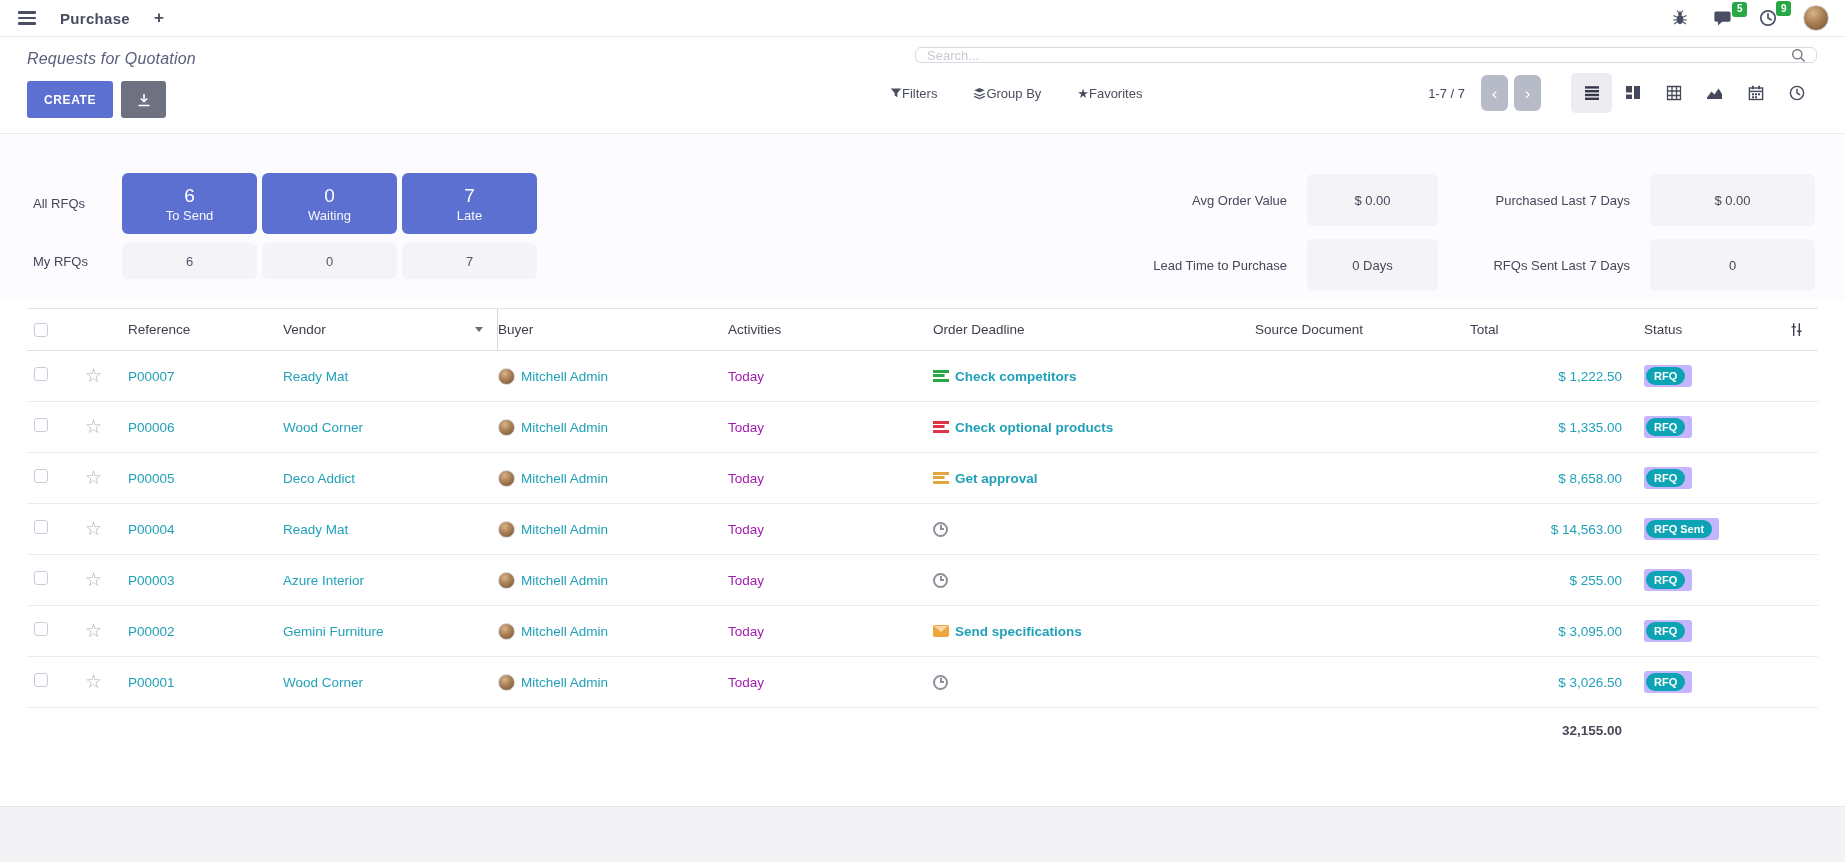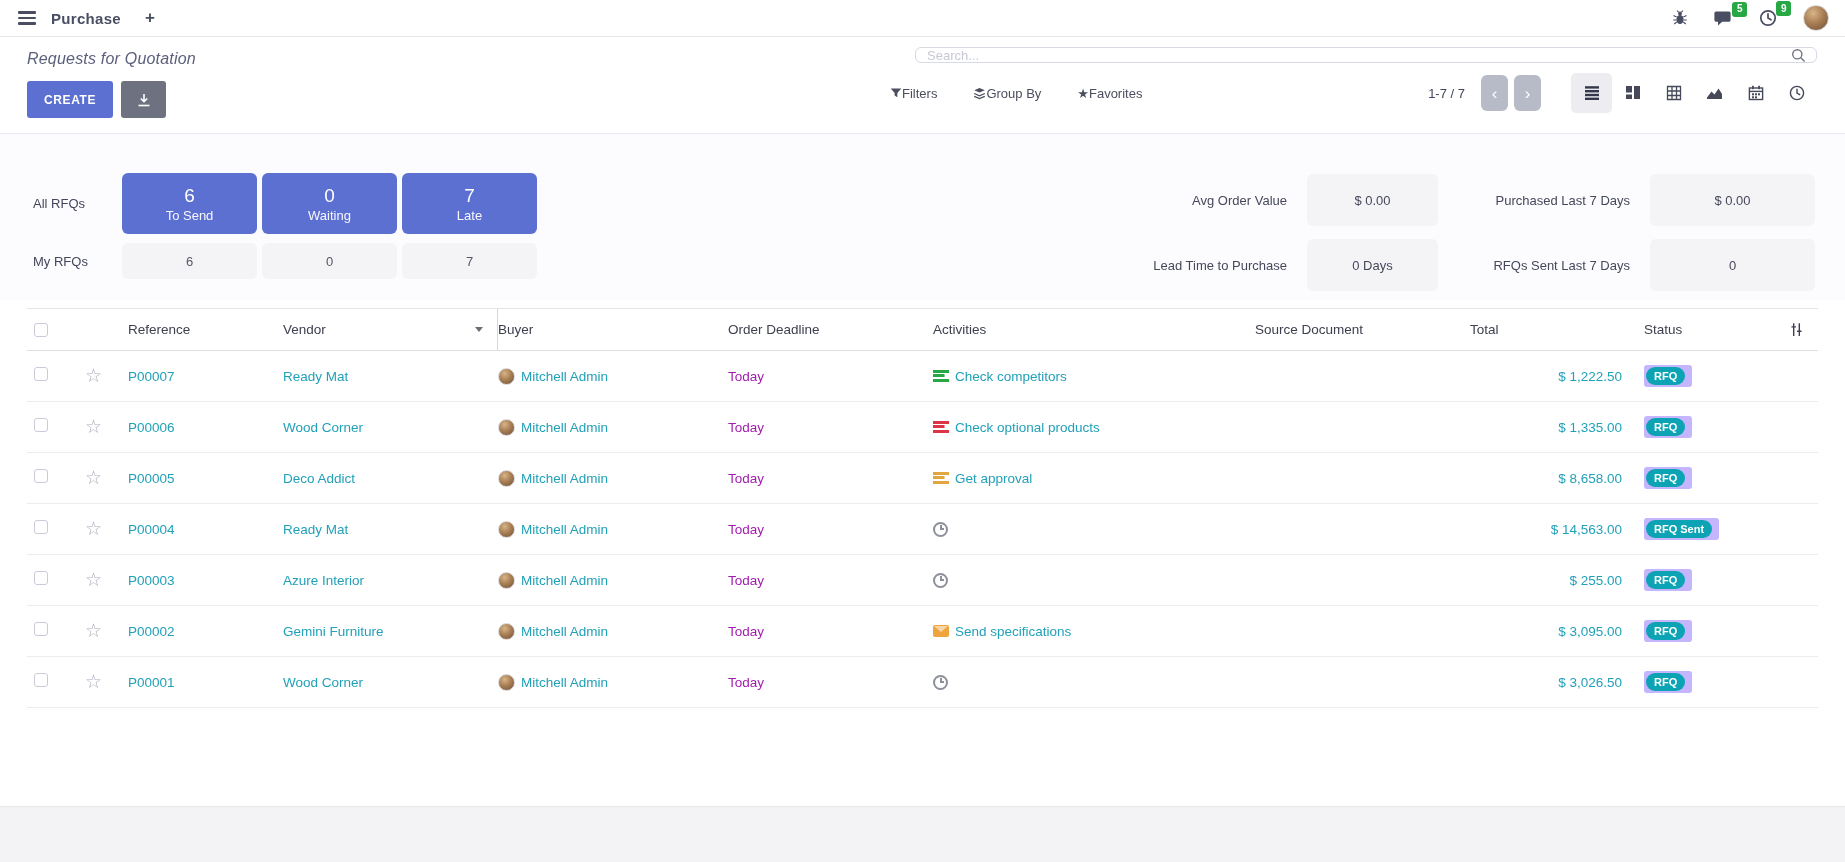--- a/index.html
+++ b/index.html
@@ -4,21 +4,21 @@
 <style>
   * { margin:0; padding:0; box-sizing:border-box; }
   html,body { background:#fff; }
   body { font-family:"Liberation Sans", sans-serif; color:#43465a; }
   .screen { position:relative; width:1845px; height:862px; overflow:hidden; background:#fff; }
 
   
   .navbar { height:37px; display:flex; align-items:center; padding:0 16px 0 18px; background:#fff; border-bottom:1px solid #e7e7ec; }
   .hamburger { display:inline-flex; flex-direction:column; gap:3px; cursor:pointer; }
   .hamburger i { display:block; width:18px; height:2.5px; background:#4a4e63; border-radius:1px; }
-  .app-title { margin-left:15px; font-size:15px; font-weight:600; letter-spacing:.3px; color:#4a4e63; }
+  .app-title { margin-left:24px; font-size:15px; font-weight:600; letter-spacing:.3px; color:#4a4e63; }
   .nav-plus { margin-left:24px; font-size:17px; font-weight:700; color:#4a4e63; cursor:pointer; }
   .nav-right { margin-left:auto; display:flex; align-items:center; gap:26px; }
   .nav-ic { position:relative; display:inline-flex; align-items:center; }
   .nav-badge { position:absolute; top:-8px; right:-14px; background:#28a745; color:#fff; font-size:10px; line-height:1; padding:2.5px 4.5px; border-radius:3px; font-weight:700; }
   .avatar { width:26px; height:26px; border-radius:50%; background:radial-gradient(circle at 38% 30%, #d8b astuce 0,#d8b488 0%, #a97f55 45%, #6e4f33 100%); border:1px solid #d9d9de; }
   .avatar { background:radial-gradient(circle at 38% 30%, #d8b488 0%, #a97f55 45%, #6e4f33 100%); }
 
   
   .control { position:relative; height:96px; background:#fff; }
   .cp-left { position:absolute; left:27px; top:13px; }
@@ -57,21 +57,21 @@
   .grid-row { display:grid; grid-template-columns:58px 40px 158px 215px 230px 205px 322px 215px 160px 115px 73px; align-items:center; }
   .hdr { height:42px; border-bottom:1px solid #dedee3; font-size:13.5px; color:#3d404e; }
   .hdr .cell { display:flex; align-items:center; height:100%; cursor:pointer; }
   .hdr .c-vendor { border-right:1px solid #d6d6dc; padding-right:8px; }
   .caret-down { margin-left:auto; margin-right:6px; width:0; height:0; border-left:4px solid transparent; border-right:4px solid transparent; border-top:5px solid #6a6d78; }
   .trow { height:51px; border-bottom:1px solid #ececf0; background:#fff; cursor:pointer; }
   .cell { overflow:hidden; white-space:nowrap; }
   .c-sel { padding-left:7px; }
   .c-ref { padding-left:3px; }
   .c-buyer { display:flex; align-items:center; gap:6px; }
-  .c-activity { display:flex; align-items:center; }
+  .c-activity { display:flex; align-items:center;font-weight:bold; }
   .c-total { text-align:right; padding-right:8px; }
   .c-status { padding-left:14px; }
   .c-extra { display:flex; justify-content:flex-end; padding-right:14px; }
   .link { color:#21a1b8; font-size:13.5px; text-decoration:none; }
   .today { color:#a21caf; font-size:13.5px; }
   .amount { color:#21a1b8; font-size:13.5px; }
   .star { font-size:19px; color:#a9adbb; line-height:1; cursor:pointer; }
   input[type="checkbox"] { appearance:none; -webkit-appearance:none; width:14px; height:14px; border:1px solid #c9ccd8; border-radius:3px; background:#fff; cursor:pointer; }
   .avatar-sm { width:17px; height:17px; border-radius:50%; flex:none; background:radial-gradient(circle at 38% 30%, #d8b488 0%, #a97f55 45%, #6e4f33 100%); border:1px solid #d5d5da; }
   .badge-wrap { display:inline-flex; align-items:center; background:#c4b5fd; border-radius:3px; padding:2.5px 7px 2.5px 2px; }
@@ -262,22 +262,22 @@
       <div class="cell c-sel">
           <input type="checkbox" style="">
         </div>
       <div class="cell"></div>
       <div class="cell c-ref">Reference</div>
       <div class="cell c-vendor">
           <span>Vendor</span>
           <span class="caret-down"></span>
         </div>
       <div class="cell">Buyer</div>
+      <div class="cell">Activities</div>
       <div class="cell">Order Deadline</div>
-      <div class="cell">Activities</div>
       <div class="cell">Source Document</div>
       <div class="cell c-total">Total</div>
       <div class="cell c-status">Status</div>
       <div class="cell c-extra">
         <svg width="15" height="15" viewBox="0 0 16 16">
           <path d="M5 1.2v13.6M11 1.2v13.6" stroke="#3d404e" stroke-width="1.5"></path>
           <path d="M2.6 5.2h4.8M8.6 9.8h4.8" stroke="#3d404e" stroke-width="1.5"></path>
         </svg>
       </div>
     </div>
@@ -431,16 +431,29 @@
           </div>
     <div class="cell"></div>
     <div class="cell c-total"><span class="amount">$ 3,026.50</span></div>
     <div class="cell c-status"><span class="badge-wrap">
               <span class="badge-pill">RFQ</span>
             </span></div>
     <div class="cell c-extra"></div>
   </div>
 </div>
 
+    <div class="grid-row foot">
+      <div class="cell"></div>
+        <div class="cell"></div>
+        <div class="cell"></div>
+        <div class="cell"></div>
+        <div class="cell"></div>
+        <div class="cell"></div>
+        <div class="cell"></div>
+        <div class="cell"></div>
+      <div class="cell c-total">32,155.00</div>
+      <div class="cell"></div>
+        <div class="cell"></div>
+    </div>
   </div>
 
   <div class="bottom-strip"></div>
 </div>
 
 </body></html>

